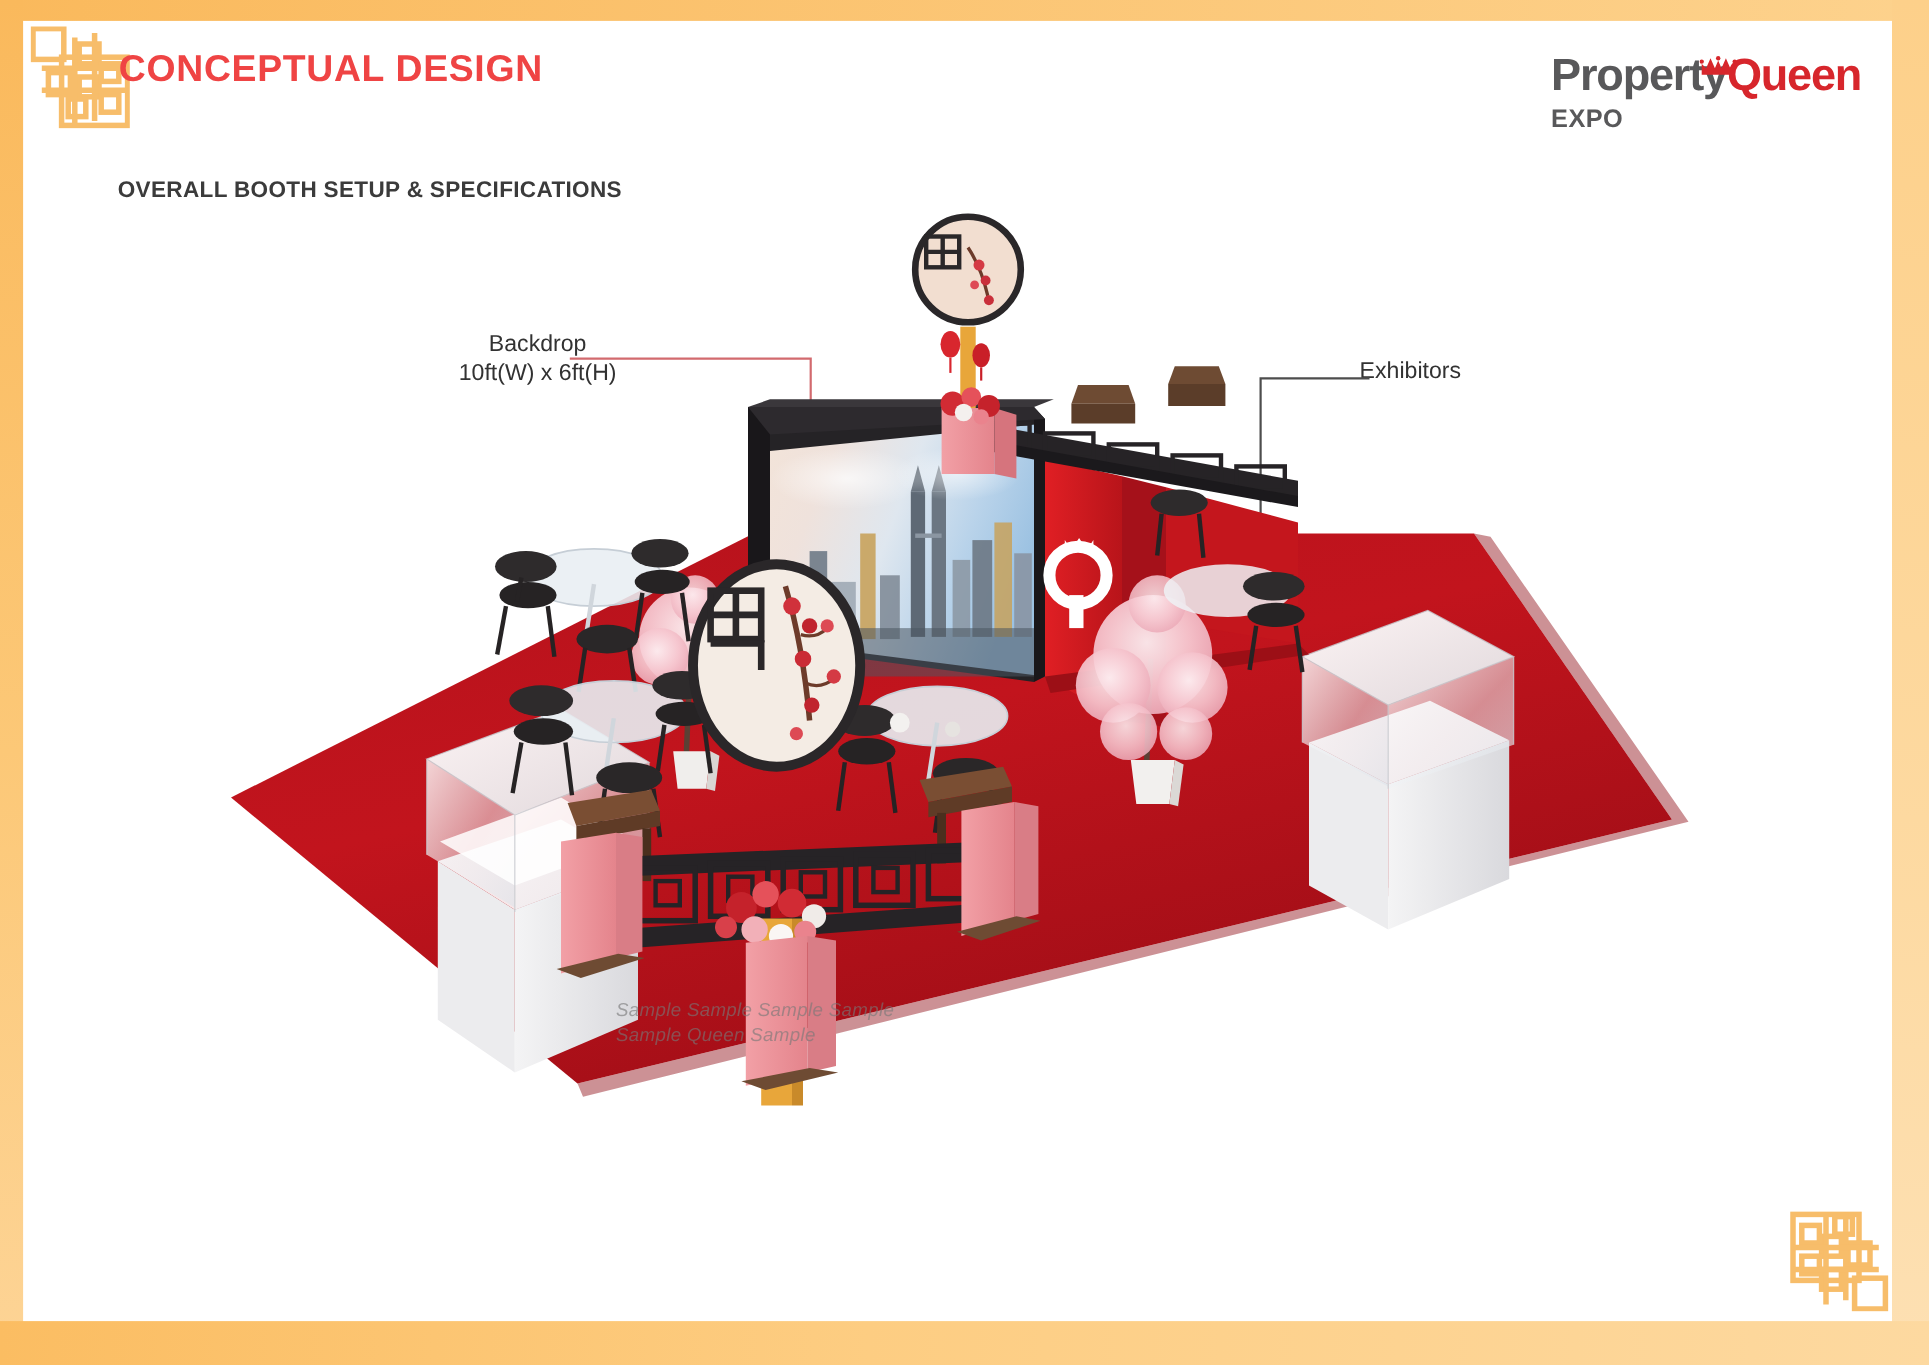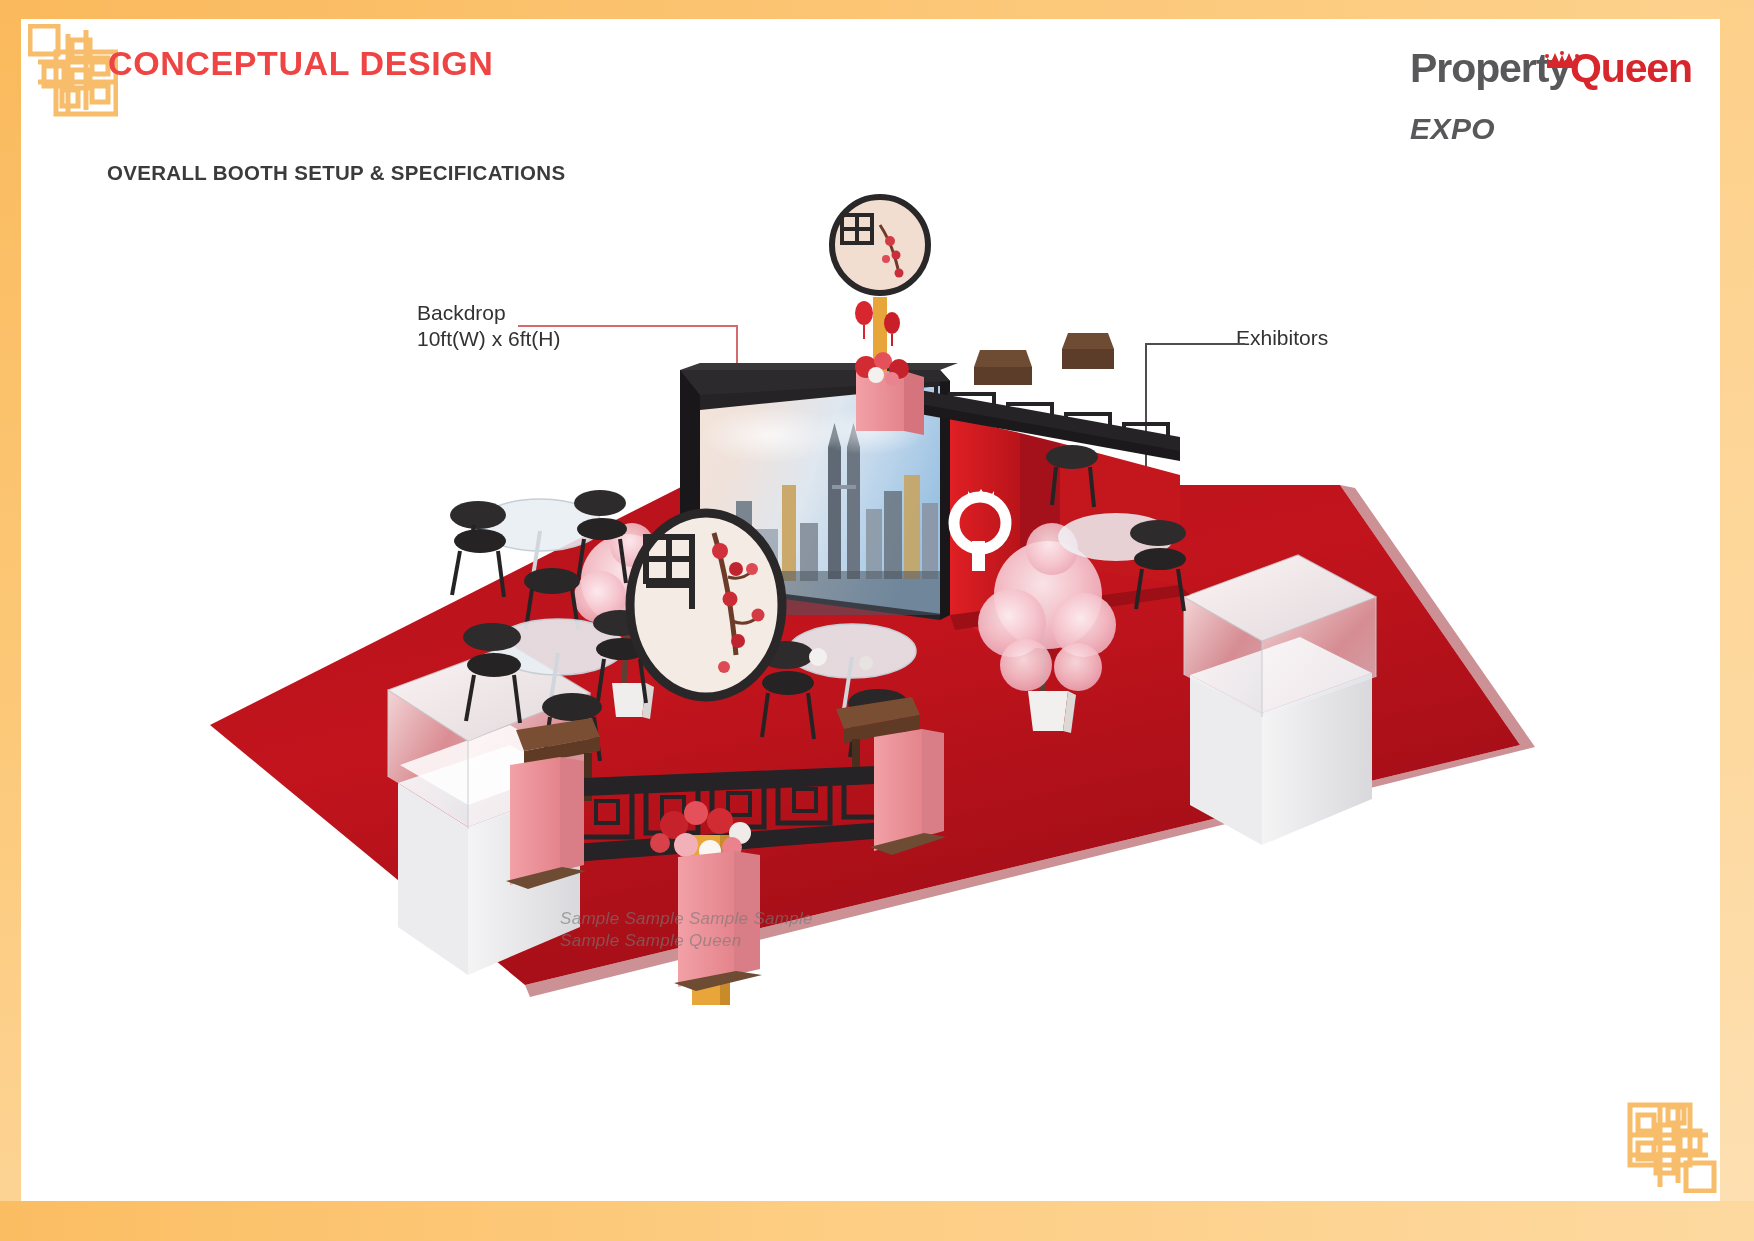--- a/index.html
+++ b/index.html
@@ -92,37 +92,36 @@
   .brand-property { color: #58585a; }
   .brand-queen { color: #d7262c; }
   .brand-crown {
     position: absolute;
     right: 113px;
     top: -13px;
     width: 34px;
     height: 18px;
   }
   .brand-expo {
-    margin-top: 25px;
-    font-size: 30px;
-    font-style: italic;
+    margin-top: 7px;
+    font-size: 23px;
     font-weight: bold;
     color: #58585a;
     letter-spacing: 0.4px;
   }
 
   
   .callout-label {
     position: absolute;
     font-size: 21px;
     color: #323232;
     line-height: 1.22;
     white-space: pre-line;
   }
-  .callout-backdrop { left: 417px; top: 300px; }
+  .callout-backdrop { left: 417px; top: 300px; text-align: center; }
   .callout-exhibitors { left: 1236px; top: 325px; }
 
   .leader {
     position: absolute;
     pointer-events: none;
   }
 
   
   #render {
     position: absolute;
@@ -607,17 +606,17 @@
 
       <g>
         <circle cx="638" cy="472" r="9" fill="#f3f1ef"></circle>
         <circle cx="686" cy="478" r="7" fill="#e6e3e0"></circle>
       </g>
     </svg>
   </div>
 
   <div class="watermark">
     <div>Sample  Sample  Sample  Sample</div>
-    <div>Sample  Sample  Queen</div>
+    <div>Sample  Queen  Sample</div>
   </div>
 
 
 </div>
 
 </body></html>

